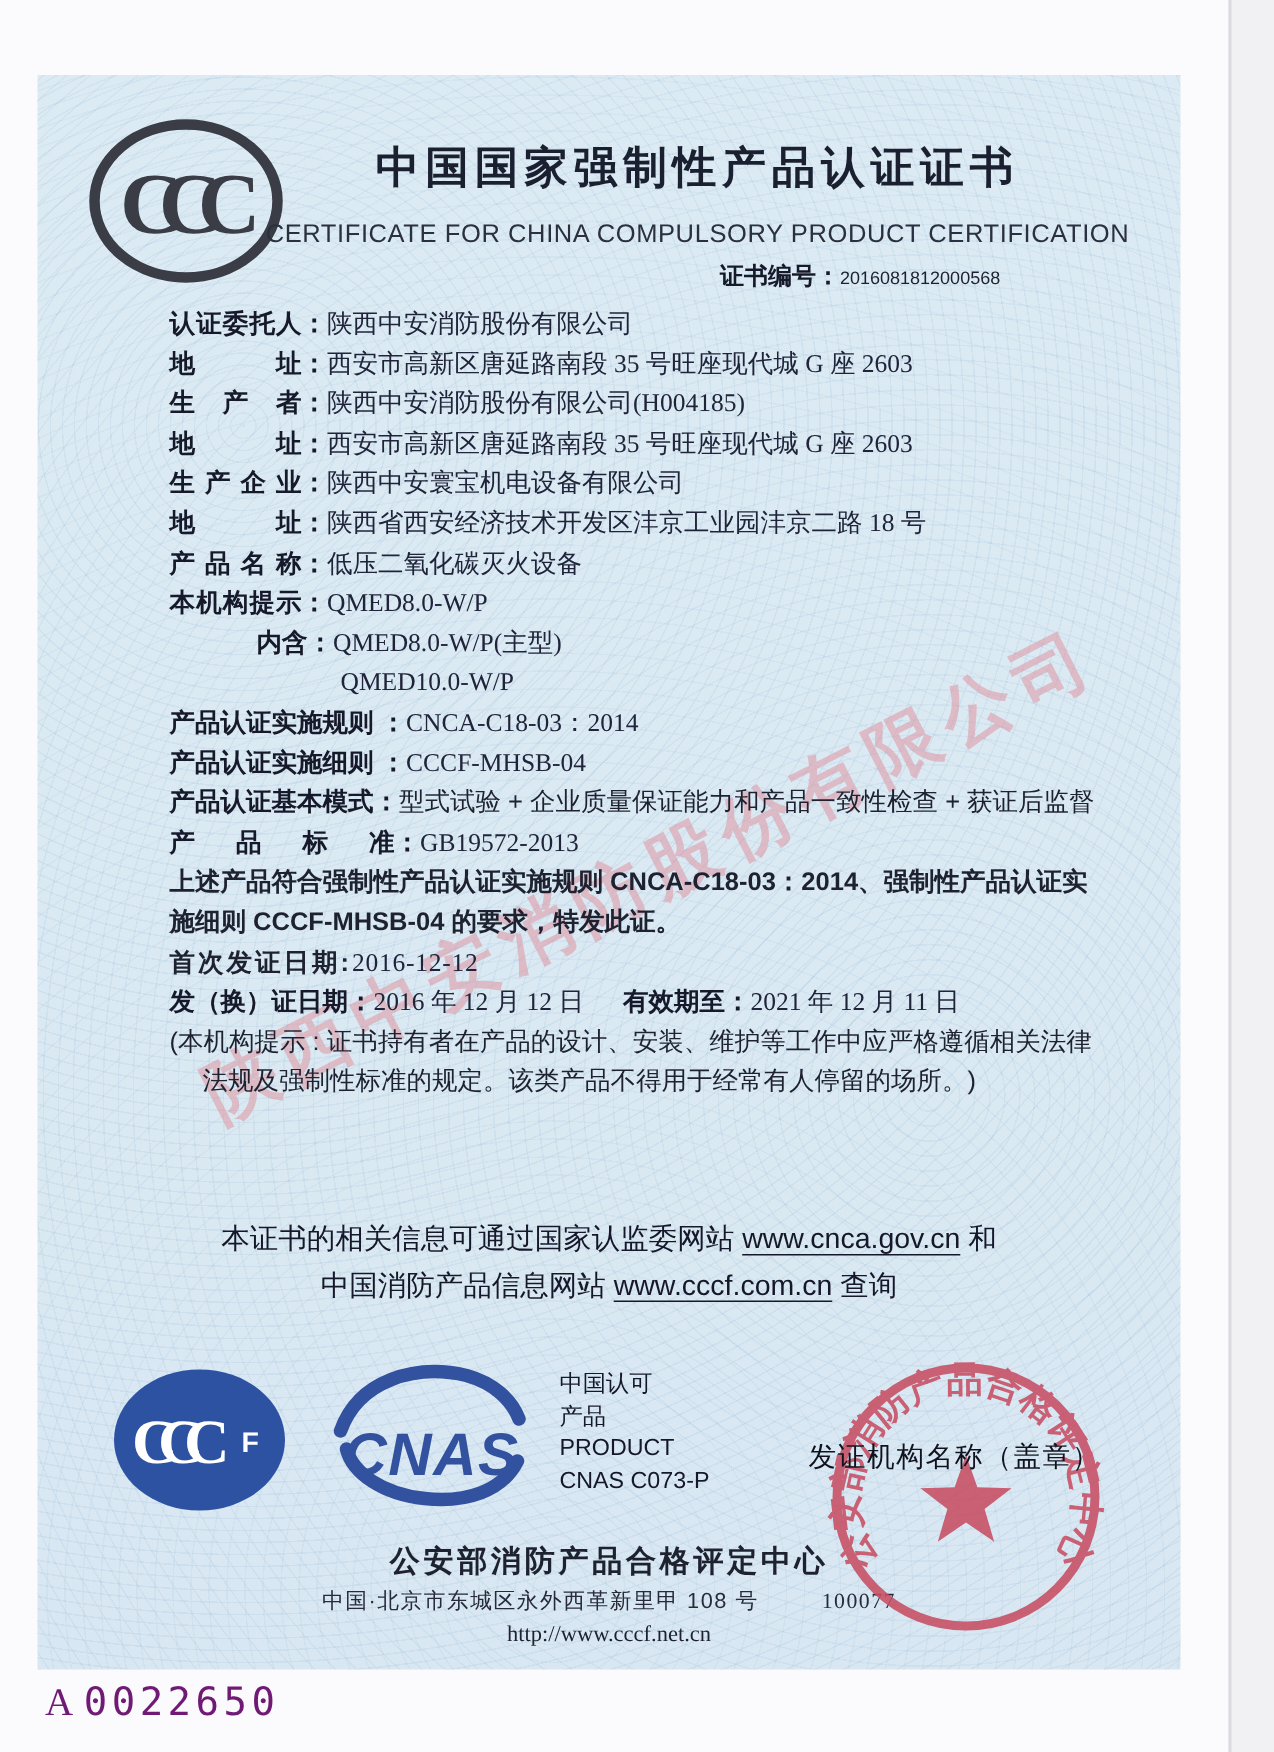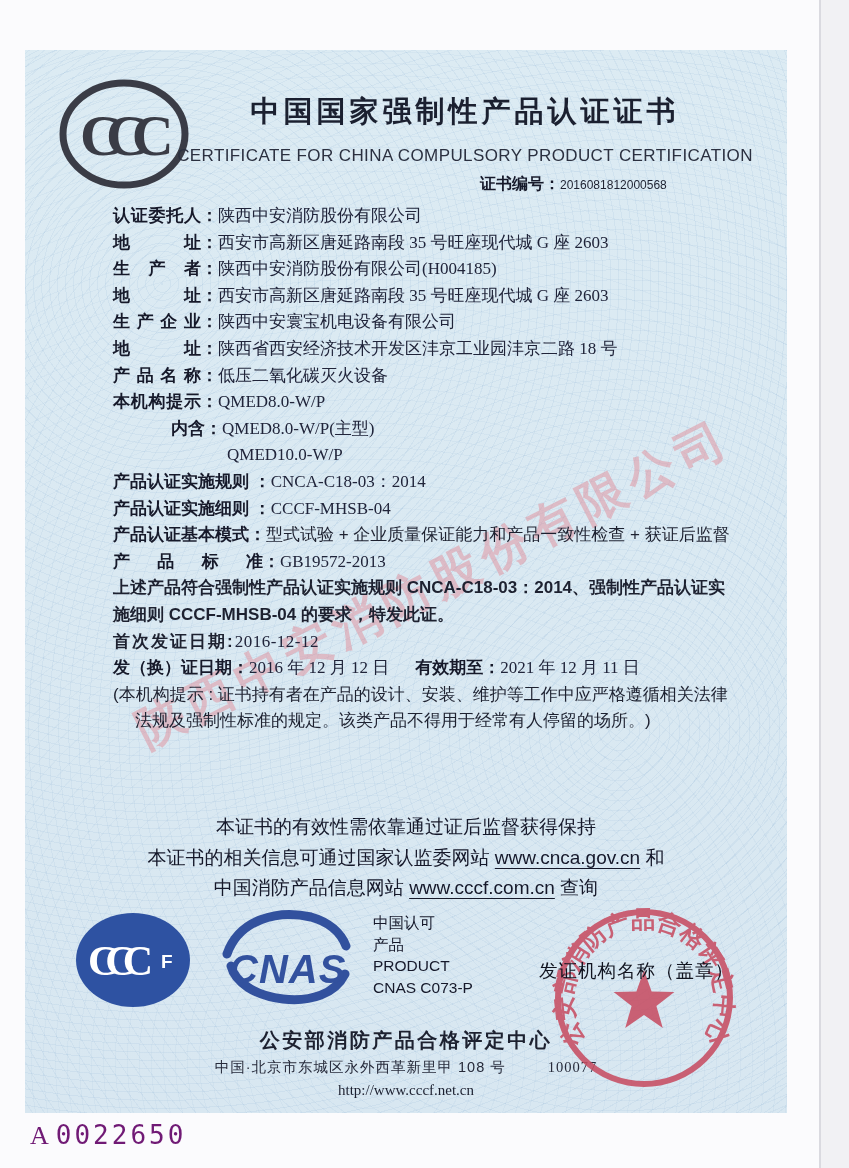--- a/index.html
+++ b/index.html
@@ -133,21 +133,20 @@
     </div>
 
     <div class="row dates">
       <span class="lbl">发（换）证日期：</span><span class="val">2016 年 12 月 12 日</span><span class="gap"></span><span class="lbl">有效期至：</span><span class="val">2021 年 12 月 11 日</span>
     </div>
 
     <div class="note">(本机构提示 : 证书持有者在产品的设计、安装、维护等工作中应严格遵循相关法律法规及强制性标准的规定。该类产品不得用于经常有人停留的场所。)</div>
   </div>
 
   <div class="validity">
-    <div>本证书的有效性需依靠通过证后监督获得保持</div>
     <div>
       <span>本证书的相关信息可通过国家认监委网站 </span><span class="url">www.cnca.gov.cn</span><span> 和</span>
     </div>
     <div>
       <span>中国消防产品信息网站 </span><span class="url">www.cccf.com.cn</span><span> 查询</span>
     </div>
   </div>
 
   <svg class="cccf-logo" viewBox="0 0 120 100">
     <ellipse cx="60" cy="50" rx="57" ry="47" fill="#2e52a2"></ellipse>

